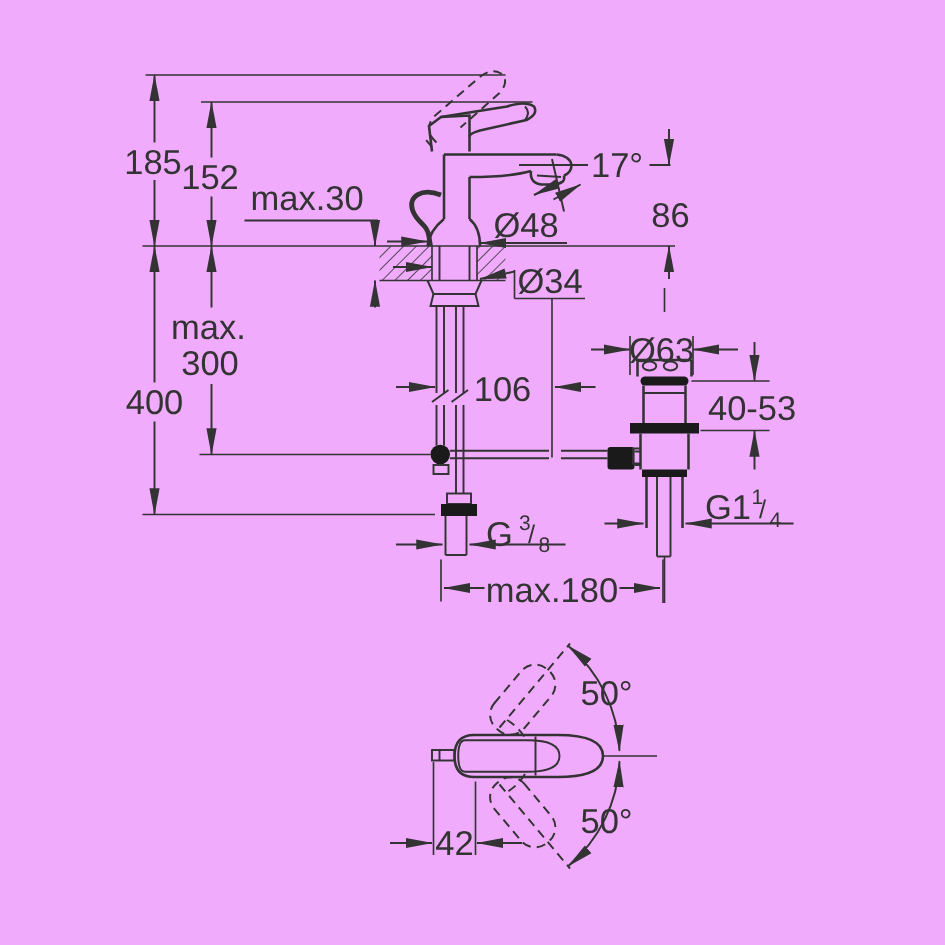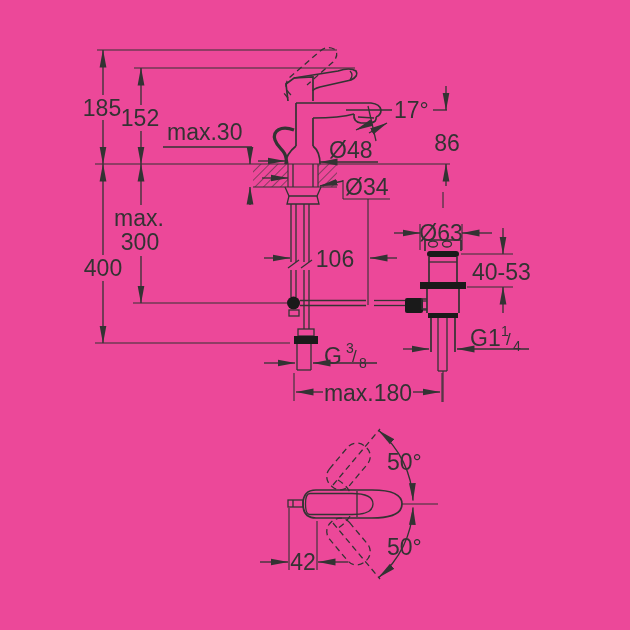--- a/index.html
+++ b/index.html
@@ -1,16 +1,16 @@
 <!DOCTYPE html>
 <html><head>
 <meta charset="utf-8">
 <style>
   html,body{margin:0;padding:0;background:#fff;}
-  .stage{width:630px;height:630px;background:#ec4899;position:relative;overflow:hidden;
+  .stage{width:630px;height:630px;background:#f0abfc;position:relative;overflow:hidden;
          font-family:"Liberation Sans", sans-serif;}
   svg{display:block;}
   text{fill:#333333;font-family:"Liberation Sans", sans-serif;}
   .dimtxt{font-size:23px;}
   .suptxt{font-size:14px;}
   .slashtxt{font-size:17px;}
   .thin{stroke:#333;stroke-width:1.1;fill:none;}
   .dim{stroke:#333;stroke-width:1.3;fill:none;}
   .obj{stroke:#333;stroke-width:1.7;fill:none;}
   .obj2{stroke:#333;stroke-width:1.3;fill:none;}

